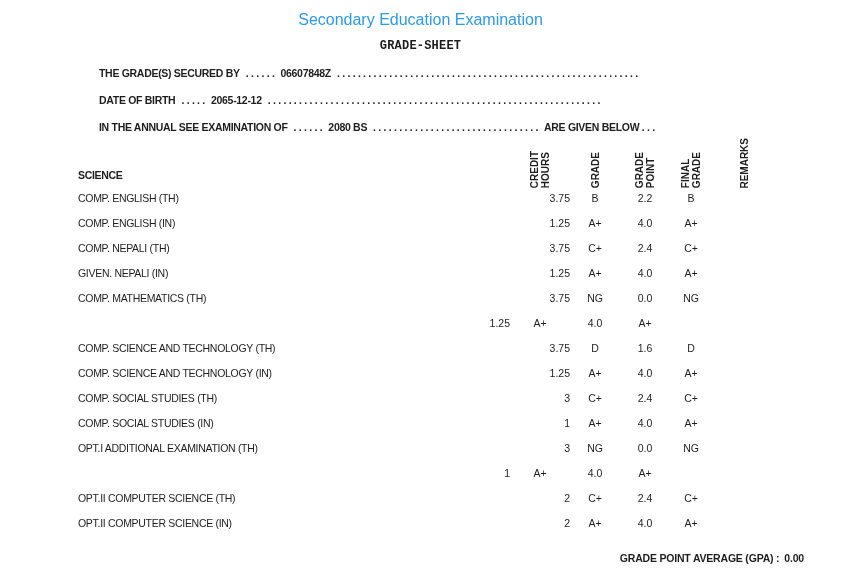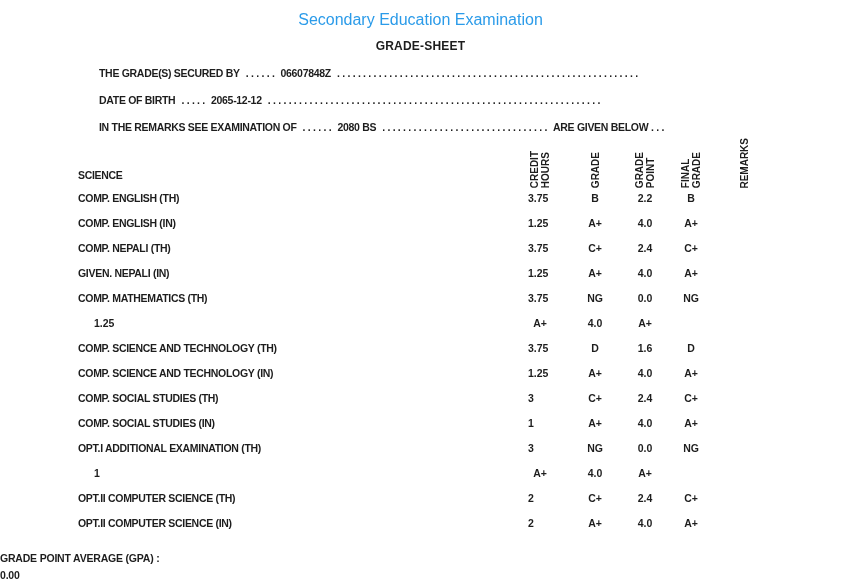--- a/index.html
+++ b/index.html
@@ -19,20 +19,21 @@
     position:absolute;top:11px;left:0;right:0;
     text-align:center;
     font-size:16px;font-weight:400;
     color:var(--title-color);
   }
   .doc-subtitle{
     position:absolute;top:39px;left:0;right:0;
     text-align:center;
     font-size:12px;font-weight:700;
     letter-spacing:0.2px;
+    font-family:Liberation Mono, monospace;
   }
   .info{
     position:absolute;left:79px;top:59px;right:60px;
   }
   .info-line{
     height:27px;
     display:flex;align-items:center;gap:6px;
     font-size:10.5px;font-weight:700;
     letter-spacing:-0.3px;
     white-space:nowrap;overflow:hidden;margin-left:20px;
@@ -57,30 +58,30 @@
     font-size:10px;font-weight:700;
     line-height:11px;
     justify-self:center;
     padding-top:2px; 
   }
   .trow{
     display:grid;
     grid-template-columns:434px 60px 50px 50px 42px 64px;
     align-items:center;
     height:25px;
-    font-size:10.5px;font-weight:700;
+    font-size:10.5px;font-weight:400;
   }
   .cell{white-space:nowrap;}
   .cell.subject{text-align:left;letter-spacing:-0.3px;padding-left:2px;}
-  .cell.credit{text-align:left;padding-left:18px;}
+  .cell.credit{text-align:right;padding-left:18px;}
   .cell.grade,.cell.gpoint,.cell.final,.cell.remarks{text-align:center;}
   .gpa-line{
     position:absolute;top:552px;left:0;width:804px;
     display:flex;justify-content:flex-end;gap:5px;
-    font-size:10.5px;font-weight:700;letter-spacing:-0.2px;flex-direction:column;
+    font-size:10.5px;font-weight:700;letter-spacing:-0.2px;
   }
 </style>
 </head>
 <body>
 
 <div class="page">
 
   <div class="doc-title">Secondary Education Examination</div>
   <div class="doc-subtitle">GRADE-SHEET</div>
 
@@ -91,21 +92,21 @@
       <span>06607848Z</span>
       <span>. . . . . . . . . . . . . . . . . . . . . . . . . . . . . . . . . . . . . . . . . . . . . . . . . . . . . . . . . .</span>
     </div>
     <div class="info-line">
       <span>DATE OF BIRTH</span>
       <span>. . . . .</span>
       <span>2065-12-12</span>
       <span>. . . . . . . . . . . . . . . . . . . . . . . . . . . . . . . . . . . . . . . . . . . . . . . . . . . . . . . . . . . . . . . .</span>
     </div>
     <div class="info-line">
-      <span>IN THE REMARKS SEE EXAMINATION OF</span>
+      <span>IN THE ANNUAL SEE EXAMINATION OF</span>
       <span>. . . . . .</span>
       <span>2080 BS</span>
       <span>. . . . . . . . . . . . . . . . . . . . . . . . . . . . . . . .</span>
       <span>ARE GIVEN BELOW . . .</span>
     </div>
   </div>
 
   <div class="table">
     <div class="thead">
       <div class="subjects-h">SCIENCE</div>

